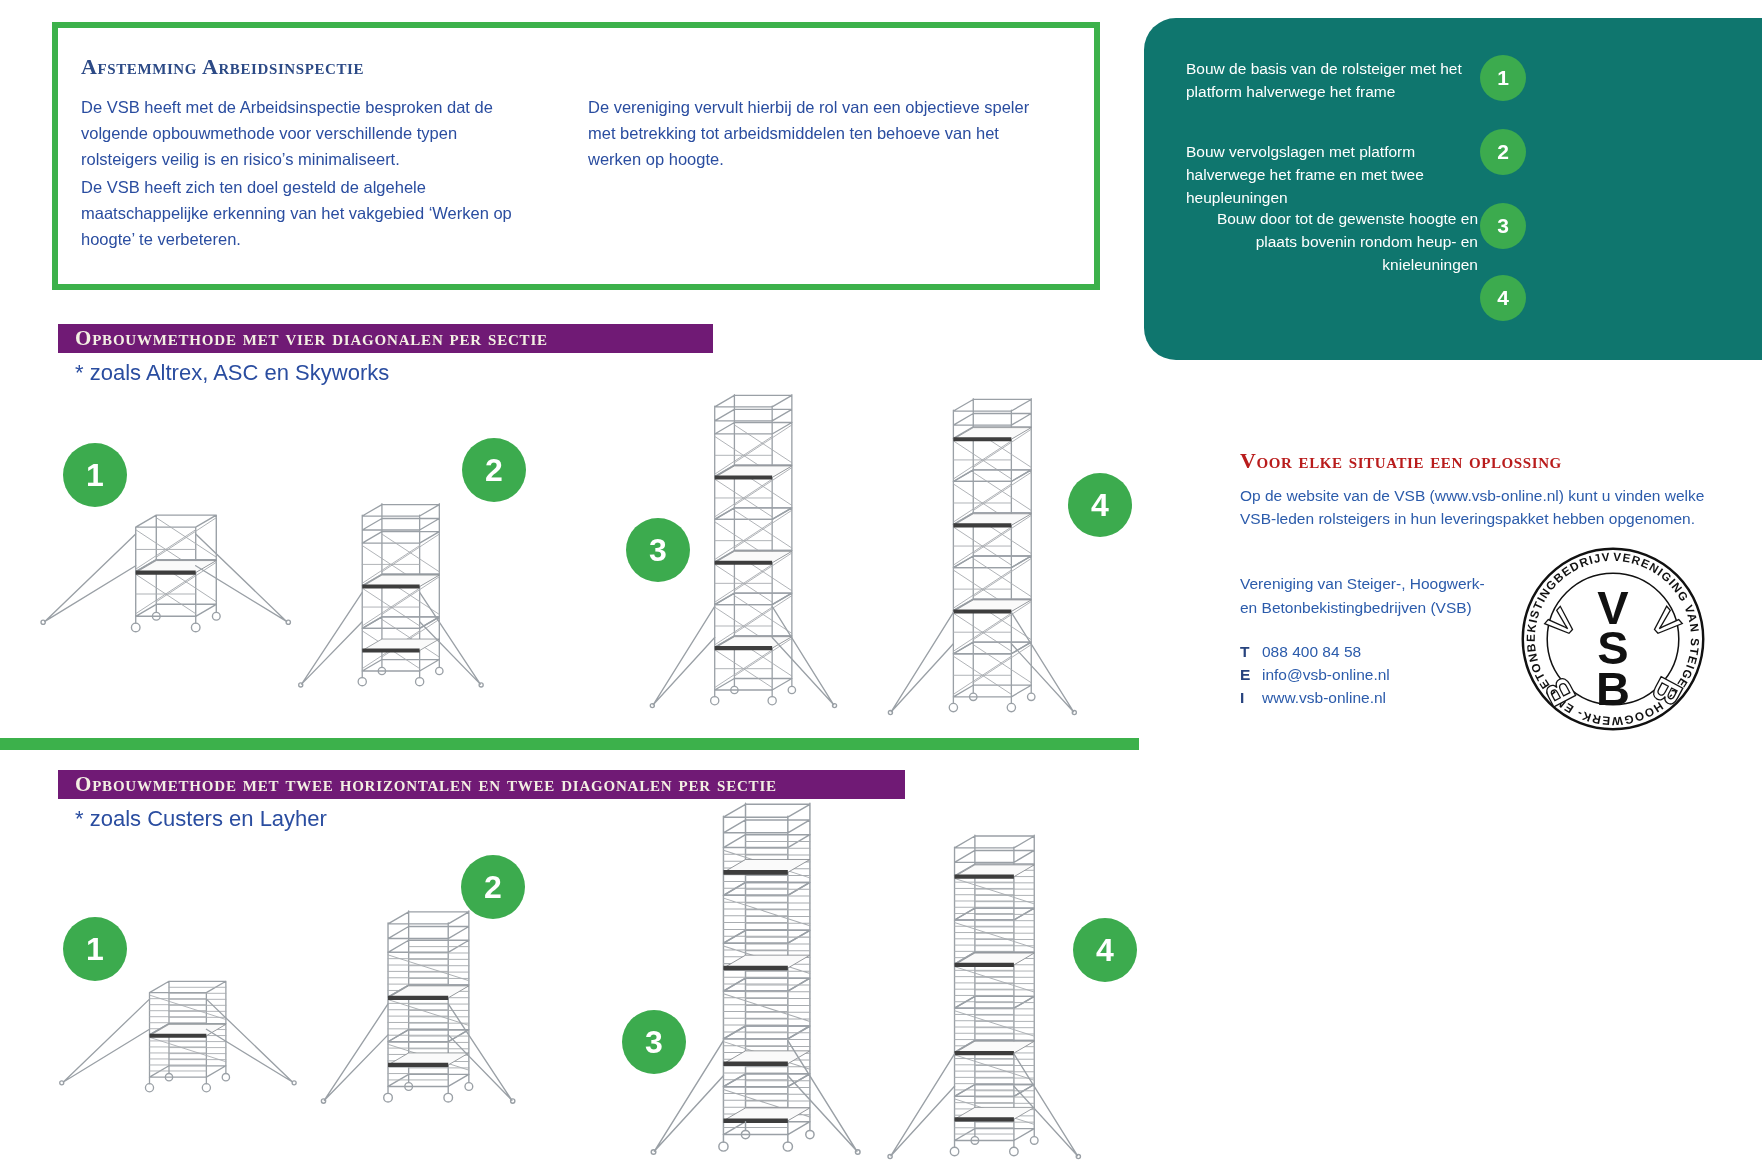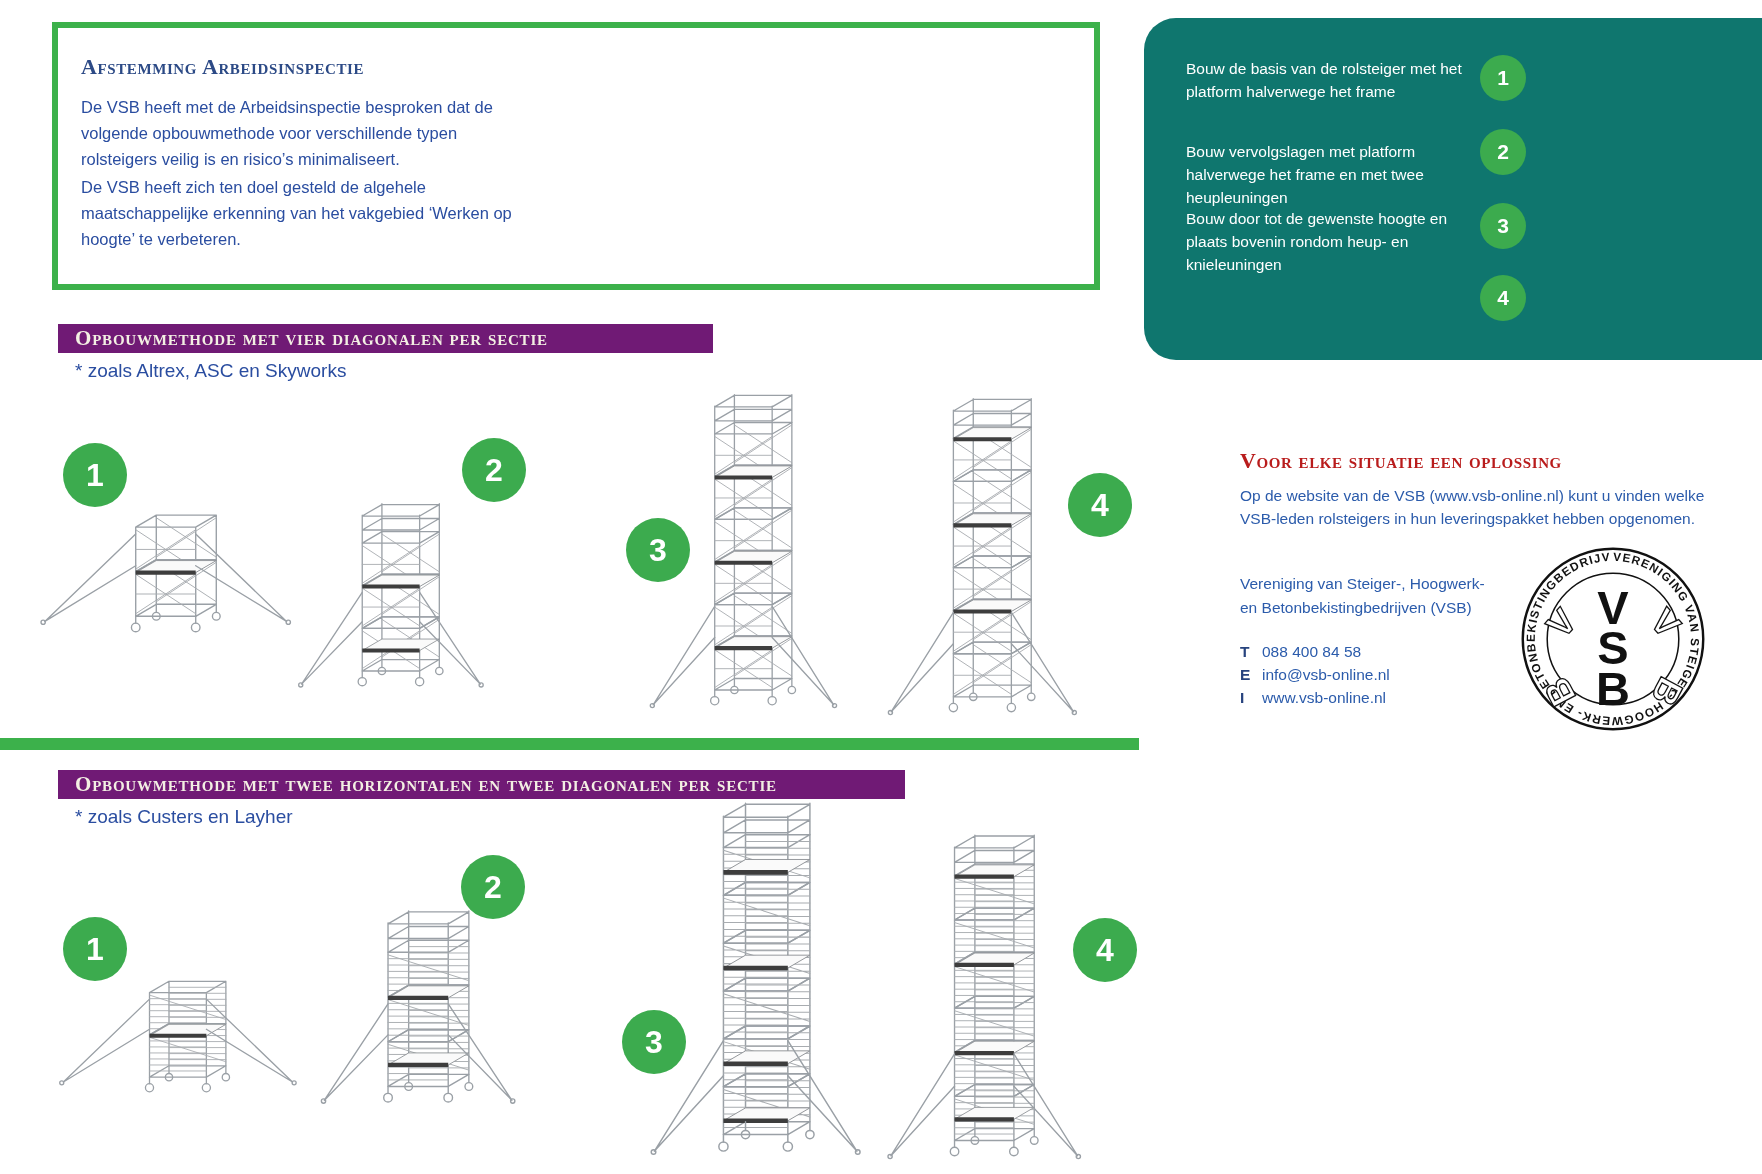--- a/index.html
+++ b/index.html
@@ -11,30 +11,30 @@
   .insp-col{position:absolute;font-size:16.5px;line-height:26px;color:#2a4da0;}
   .insp-c1p1{left:23px;top:66px;width:450px;}
   .insp-c1p2{left:23px;top:146px;width:450px;}
   .insp-c2p1{left:530px;top:66px;width:460px;}
 
   
   .steps-panel{position:absolute;left:1144px;top:18px;width:693px;height:342px;background:#0f766e;border-radius:32px;}
   .step-row{position:absolute;left:42px;width:292px;color:#fff;font-size:15.5px;line-height:23px;}
   .step-row.r1{top:39px;}
   .step-row.r2{top:122px;}
-  .step-row.r3{top:189px;}
+  .step-row.r3{top:189px;text-align:right;}
   .step-row.r4{top:255px;}
   .step-num{position:absolute;width:46px;height:46px;border-radius:50%;background:#3cab4e;color:#fff;font-weight:bold;font-size:21px;display:flex;align-items:center;justify-content:center;left:336px;}
   .step-num.n1{top:37px;} .step-num.n2{top:111px;} .step-num.n3{top:185px;} .step-num.n4{top:257px;}
 
   
   .banner{position:absolute;background:#701a75;color:#f3efe3;font-family:"Liberation Serif",serif;font-variant:small-caps;font-weight:bold;letter-spacing:.8px;font-size:21px;display:flex;align-items:center;box-sizing:border-box;padding-left:17px;}
   .banner1{left:58px;top:324px;width:655px;height:29px;}
   .banner2{left:58px;top:770px;width:847px;height:29px;text-align:center;}
-  .note{position:absolute;font-size:19px;color:#2a4da0;}
+  .note{position:absolute;font-size:22px;color:#2a4da0;}
   .note1{left:75px;top:360px;}
   .note2{left:75px;top:806px;}
 
   
   .num{position:absolute;width:64px;height:64px;border-radius:50%;background:#3cab4e;color:#fff;font-weight:bold;font-size:32px;display:flex;align-items:center;justify-content:center;}
 
   
   .divider{position:absolute;left:0;top:738px;width:1139px;height:12px;background:#3cb14b;}
 
   
@@ -102,20 +102,21 @@
       <circle class="sl" cx="-88" cy="111" r="2.5" fill="#fff"></circle>
       <circle class="sl" cx="198" cy="111" r="2.5" fill="#fff"></circle>
     </g>
   </defs>
 </svg>
 
 <div class="insp-box">
   <div class="insp-title">Afstemming Arbeidsinspectie</div>
   <div class="insp-col insp-c1p1">De VSB heeft met de Arbeidsinspectie besproken dat de volgende opbouwmethode voor verschillende typen rolsteigers veilig is en risico’s minimaliseert.</div>
   <div class="insp-col insp-c1p2">De VSB heeft zich ten doel gesteld de algehele maatschappelijke erkenning van het vakgebied ‘Werken op hoogte’ te verbeteren.</div>
+  <div class="insp-col insp-c2p1">De vereniging vervult hierbij de rol van een objectieve speler met betrekking tot arbeidsmiddelen ten behoeve van het werken op hoogte.</div>
 </div>
 
 <div class="steps-panel">
   <div class="step-row r1">Bouw de basis van de rolsteiger met het platform halverwege het frame</div>
   <div class="step-row r2">Bouw vervolgslagen met platform halverwege het frame en met twee heupleuningen</div>
   <div class="step-row r3">Bouw door tot de gewenste hoogte en plaats bovenin rondom heup- en knieleuningen</div>
   <div class="step-num n1">1</div>
   <div class="step-num n2">2</div>
   <div class="step-num n3">3</div>
   <div class="step-num n4">4</div>

